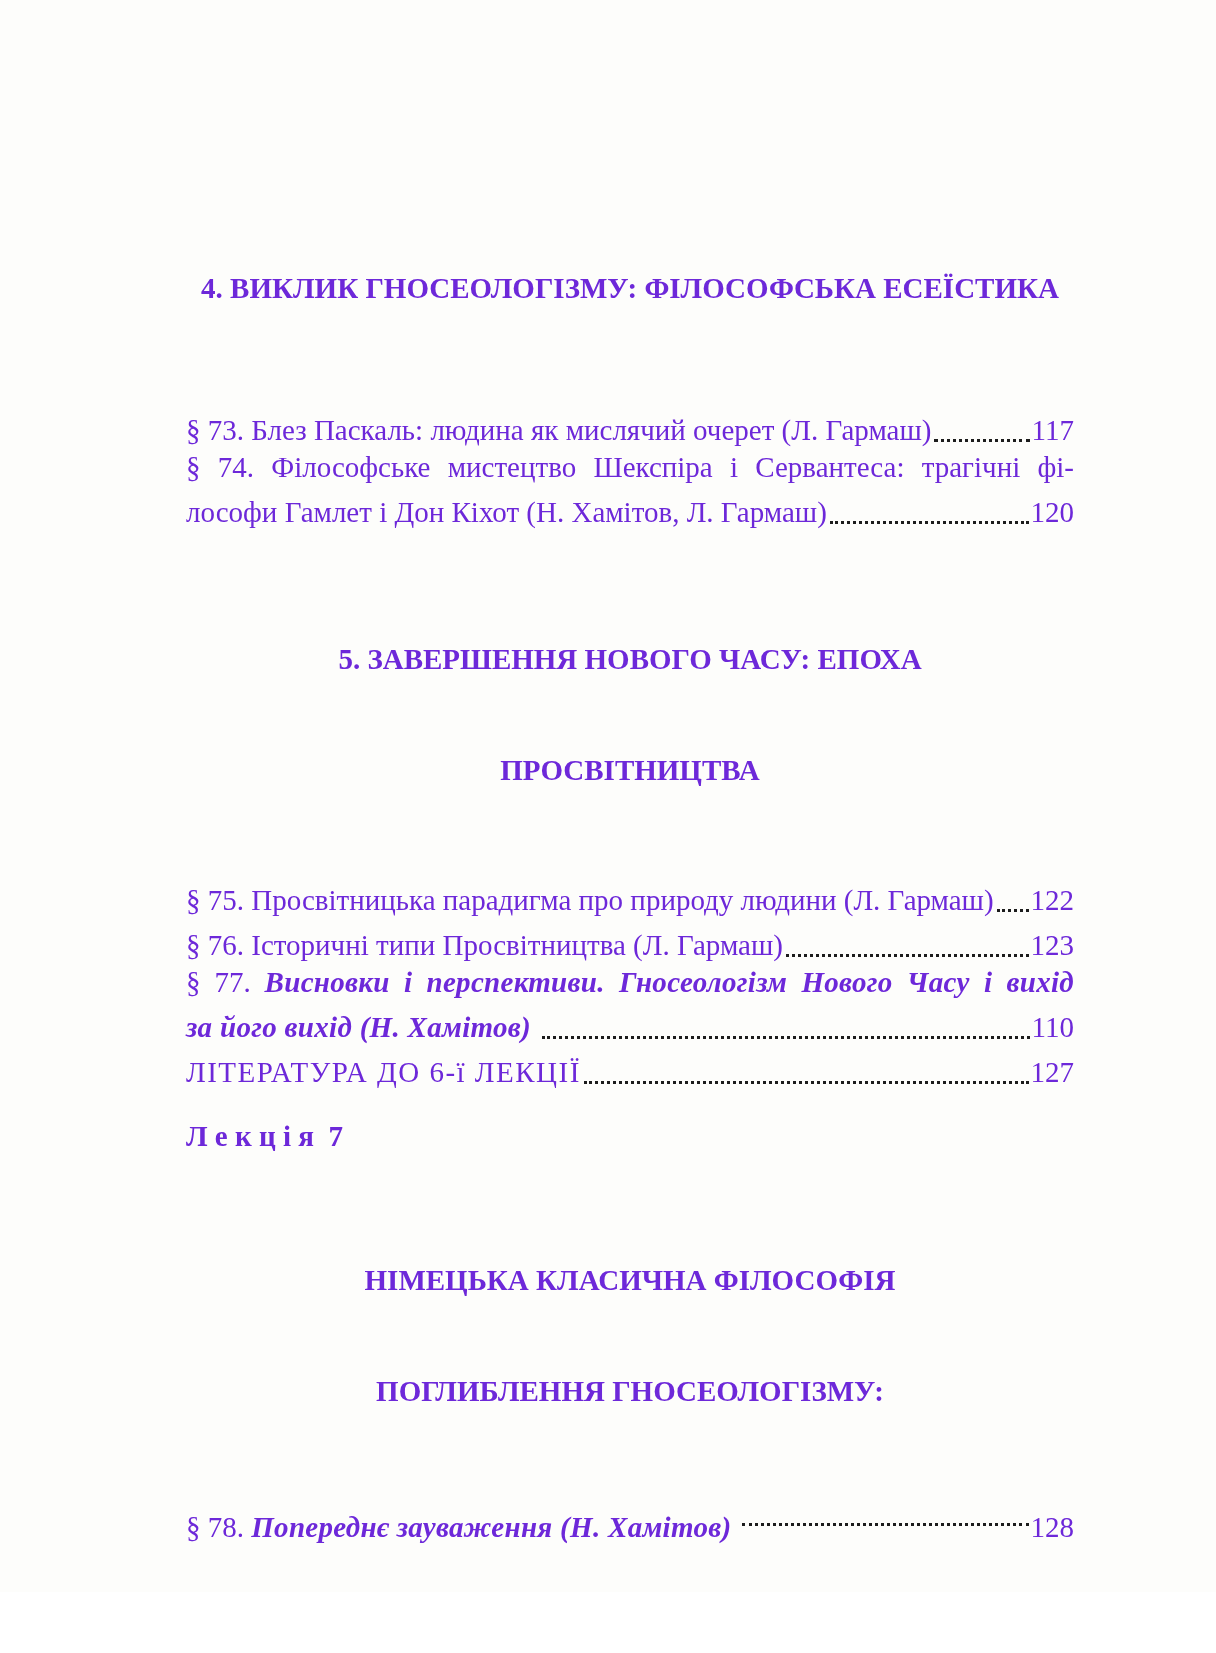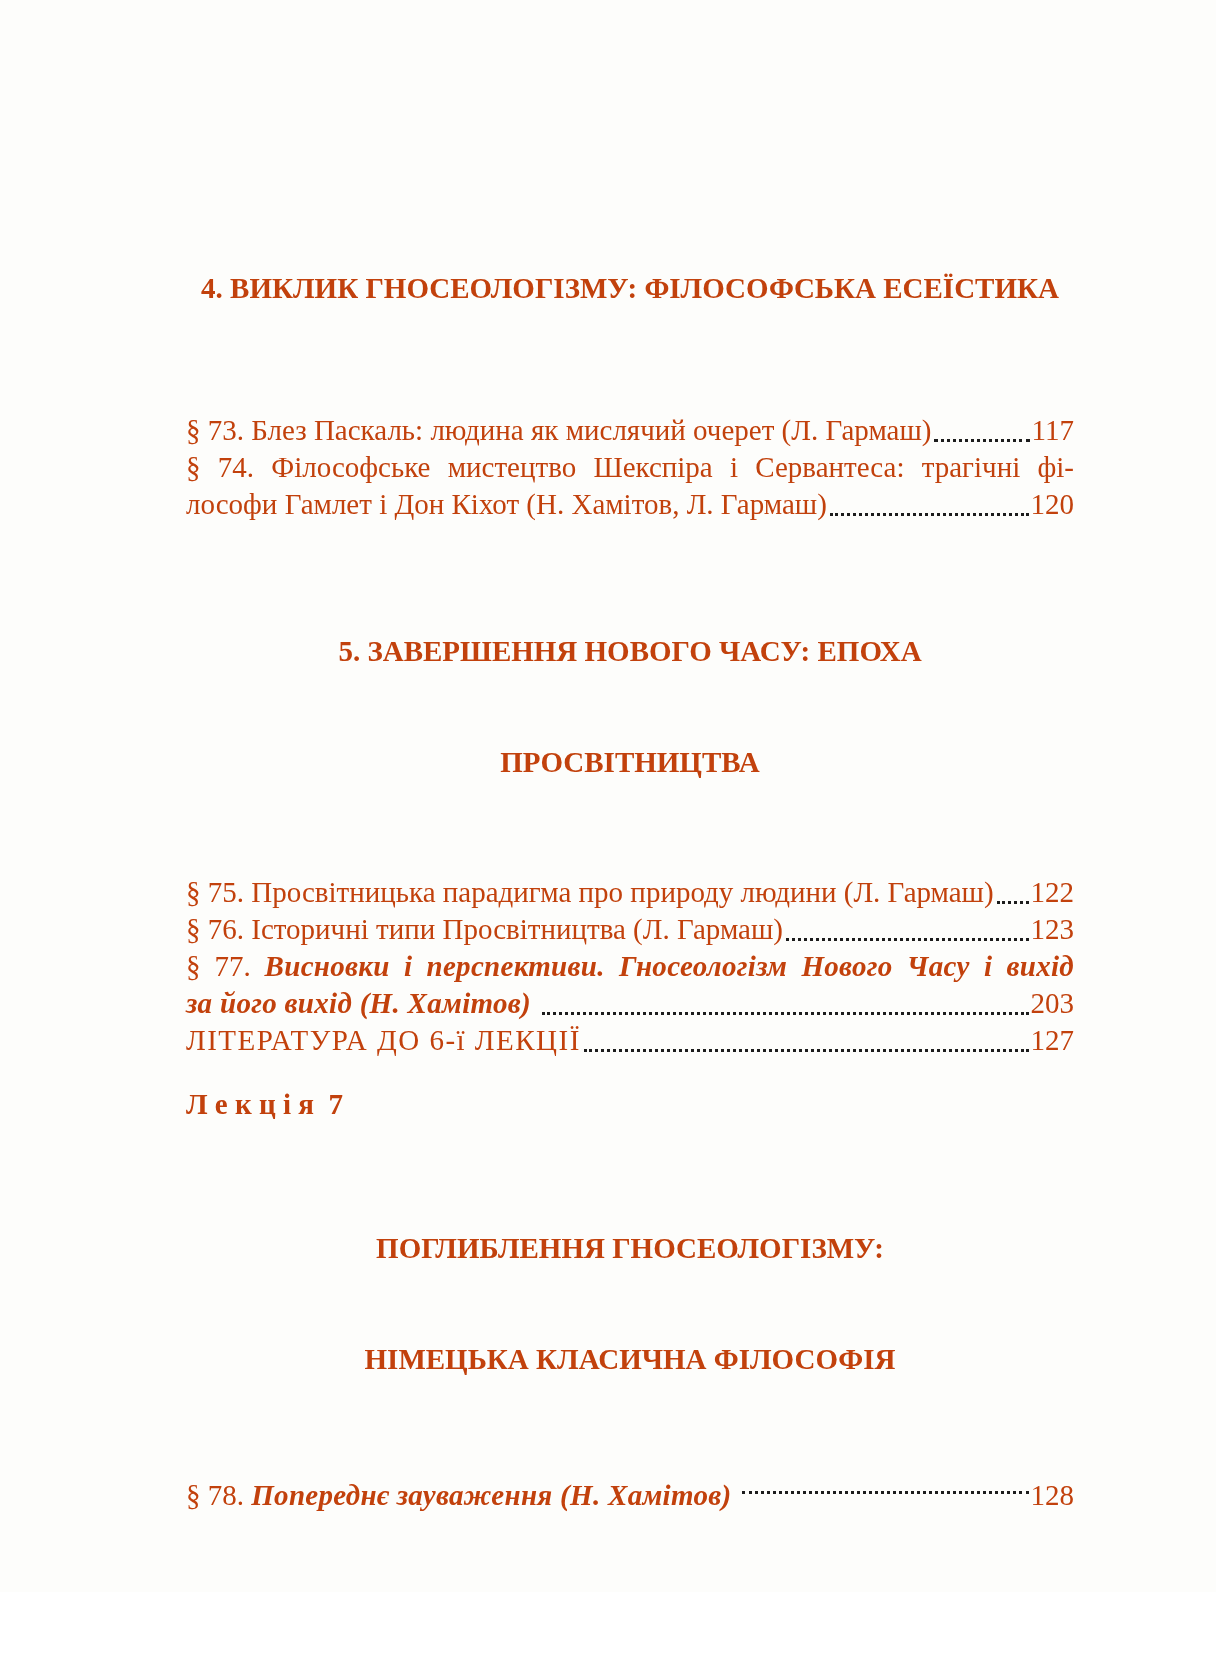--- a/index.html
+++ b/index.html
@@ -1,32 +1,32 @@
 <!DOCTYPE html>
 <html><head>
 <meta charset="utf-8">
 <style>
   html, body { margin: 0; padding: 0; background: #ffffff; }
   .page {
     position: relative;
     width: 1216px;
     height: 1592px;
     background: #fdfdfb;
-    color: #c2410c;
+    color: #6d28d9;
     font-family: "Liberation Serif", "DejaVu Serif", serif;
     font-size: 29px;
     line-height: 37px;
     overflow: hidden;
   }
   .content { position: absolute; left: 186px; top: 0; width: 888px; }
 
   .h { font-weight: bold; text-align: center; white-space: pre-wrap; }
   .kicker { font-weight: bold; white-space: pre; }
 
-  .row { display: flex; align-items: flex-end; }
+  .row { display: flex; align-items: flex-end; margin-top: 8px; }
   .txt { white-space: pre; flex: 0 0 auto; }
   .num { white-space: pre; flex: 0 0 auto; }
   .lead {
     flex: 1 1 auto;
     min-width: 6px;
     border-bottom: 3px dotted #1c1c1c;
     margin: 0 2px 7px 3px;
     height: 0;
   }
   .wrap1 { text-align: justify; text-align-last: justify; }
@@ -84,35 +84,35 @@
       <span class="num">123</span>
     </div>
 
     <div>
       <div class="wrap1">
         <span>§ 77. </span><em class="bi">Висновки і перспективи. Гносеологізм Нового Часу і вихід</em>
       </div>
       <div class="row">
         <span class="txt"><em class="bi">за його вихід (Н. Хамітов) </em></span>
         <span class="lead"></span>
-        <span class="num">203</span>
+        <span class="num">110</span>
       </div>
     </div>
 
     <div class="row">
       <span class="txt lit">ЛІТЕРАТУРА ДО 6-ї ЛЕКЦІЇ</span>
       <span class="lead"></span>
       <span class="num">127</span>
     </div>
 
     <div class="kicker mt-lec7">Л е к ц і я  7</div>
 
     <div class="h mt-title">
+      <div>НІМЕЦЬКА КЛАСИЧНА ФІЛОСОФІЯ</div>
       <div>ПОГЛИБЛЕННЯ ГНОСЕОЛОГІЗМУ:</div>
-      <div>НІМЕЦЬКА КЛАСИЧНА ФІЛОСОФІЯ</div>
     </div>
 
     <div class="row mt-e78">
       <span class="txt"><span>§ 78. </span><em class="bi">Попереднє зауваження (Н. Хамітов) </em></span>
       <span class="lead"></span>
       <span class="num">128</span>
     </div>
 
   </div>
 </div>

